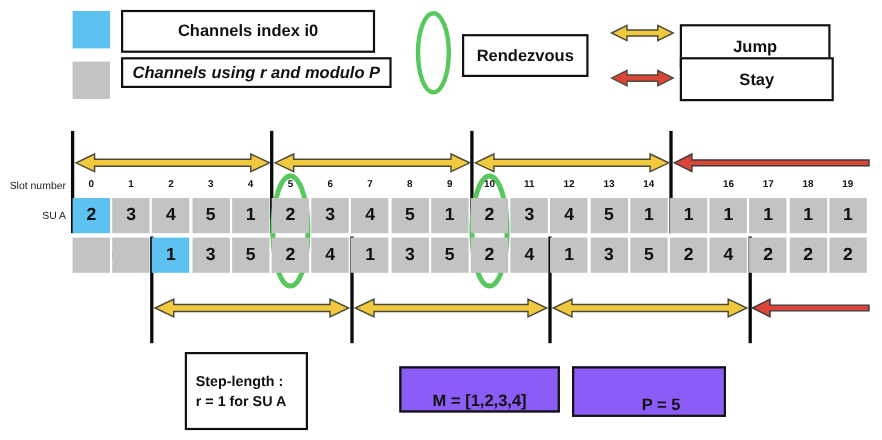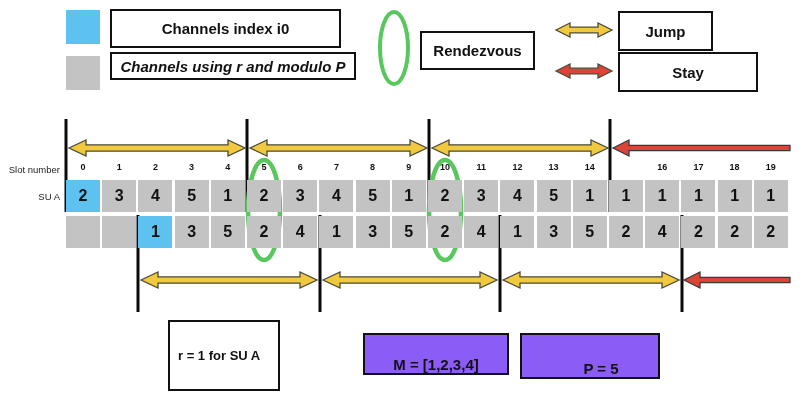--- a/index.html
+++ b/index.html
@@ -56,21 +56,21 @@
 <div class="box" style="left:110px;top:9px;width:231px;height:39px;">
   <span>Channels index i0</span>
 </div>
 <div class="swatch" style="left: 66px; top: 56px; background: rgb(195, 195, 195);" id="swatch-gray"></div>
 <div class="box" style="left:110px;top:52px;width:246px;height:28px;font-style:italic;">
   <span>Channels using r and modulo P</span>
 </div>
 <div class="box" style="left:420px;top:31px;width:115px;height:39px;">
   <span>Rendezvous</span>
 </div>
-<div class="box" style="left:618px;top:11px;width:95px;height:40px;align-items:center;">
+<div class="box" style="left:618px;top:22px;width:137px;height:40px;align-items:center;">
   <span>Jump</span>
 </div>
 <div class="box" style="left:618px;top:52px;width:140px;height:40px;">
   <span>Stay</span>
 </div>
 
 <div class="rowlabel" style="left:0;top:164px;">Slot number</div>
 <div class="rowlabel" style="left:0;top:191px;">SU A</div>
 <div class="rowlabel" style="left:16px;top:227px;padding-left:32px;">SU B</div>
 
@@ -131,20 +131,21 @@
     <div class="cell" style="left: 681.4px; top: 216px; background: rgb(195, 195, 195);">2</div>
     <div class="slot-label" style="left: 717.6px; top: 162px; width: 34px;">18</div>
     <div class="cell" style="left: 717.6px; top: 180px; background: rgb(195, 195, 195);">1</div>
     <div class="cell" style="left: 717.6px; top: 216px; background: rgb(195, 195, 195);">2</div>
     <div class="slot-label" style="left: 753.8px; top: 162px; width: 34px;">19</div>
     <div class="cell" style="left: 753.8px; top: 180px; background: rgb(195, 195, 195);">1</div>
     <div class="cell" style="left: 753.8px; top: 216px; background: rgb(195, 195, 195);">2</div>
   </div>
 
 <div class="stepbox" style="left:168px;top:320px;width:112px;height:71px;">
+  <span>Step-length :</span>
   <span>r = 1 for SU A</span>
 </div>
 <div class="notebox" style="left:363px;top:333px;width:146px;height:42px;">
   <span>M = [1,2,3,4]</span>
 </div>
 <div class="notebox" style="left:520px;top:333px;width:140px;height:46px;padding-left:22px;">
   <span>P = 5</span>
 </div>
 
 </body></html>

